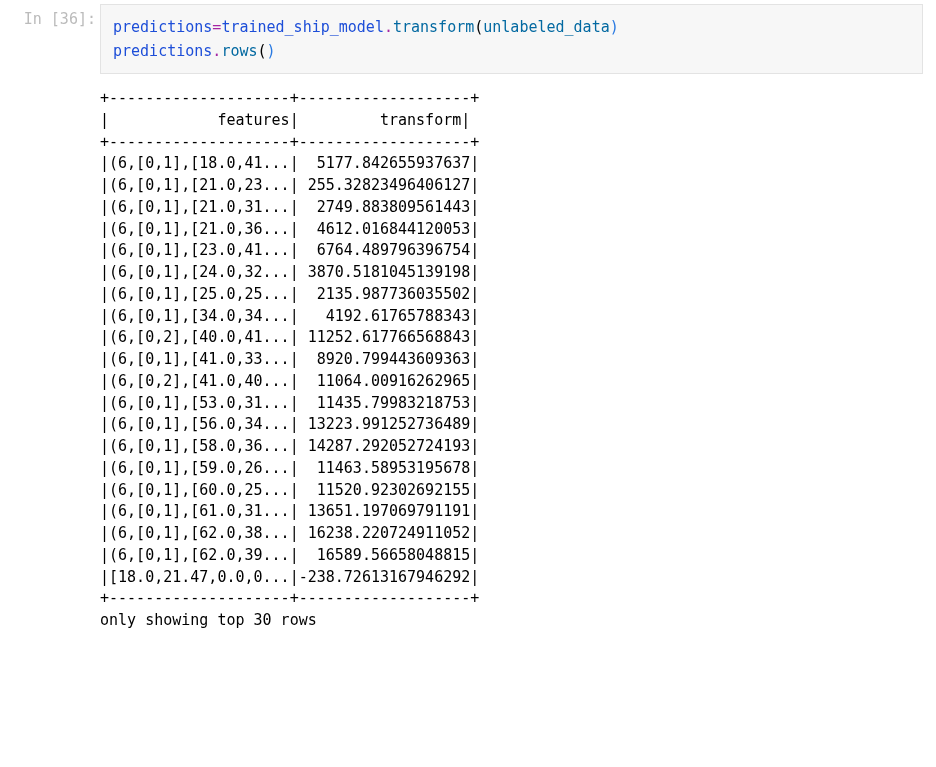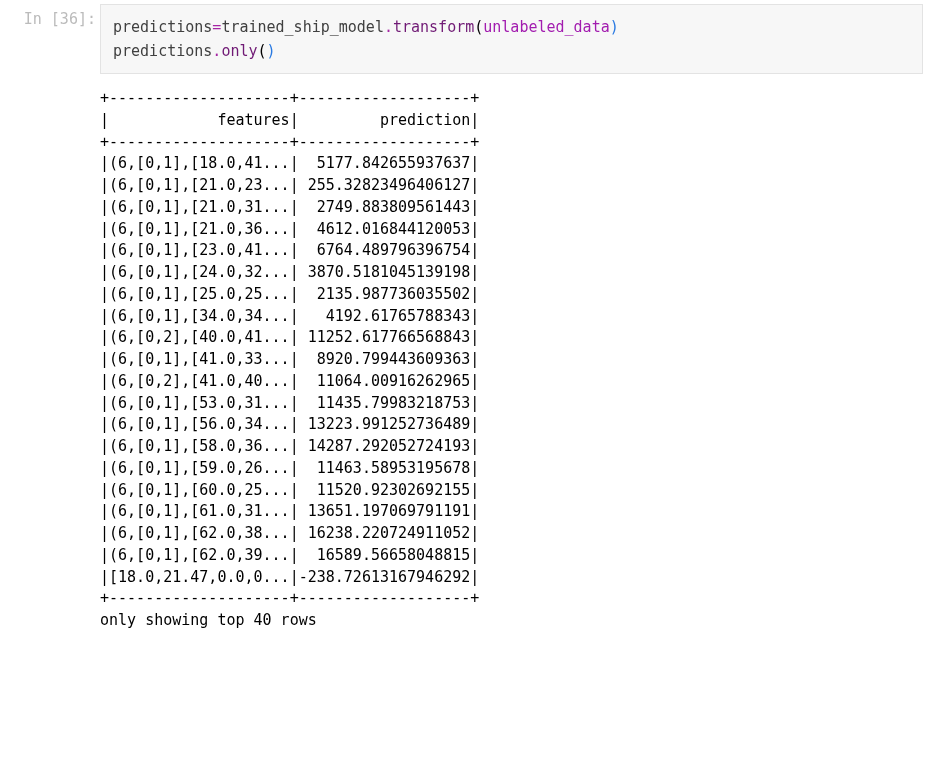--- a/index.html
+++ b/index.html
@@ -31,47 +31,47 @@
   .code-input {
     background: #f7f7f7;
     border: 1px solid #e3e3e3;
     padding: 10px 12px;
     font-family: monospace;
     font-size: 15px;
     line-height: 1.6;
     white-space: pre;
     overflow-x: auto;
   }
-  .tok-var { color: #404040; }
+  .tok-var { color: #1d4ed8; }
   .tok-op { color: #a626a4; }
-  .tok-meth { color: #701a75; text-align: center; }
+  .tok-meth { color: #0369a1; text-align: center; }
   .tok-dot { color: #a626a4; }
-  .tok-arg { color: #a21caf; }
+  .tok-arg { color: #0369a1; }
   .tok-paren { color: #000; }
   .tok-paren-close { color: #2a7ae2; }
   .code-output {
     font-family: monospace;
     font-size: 15px;
     line-height: 1.45;
     white-space: pre;
     padding: 14px 0 0 0;
     margin: 0;
     color: #000;
   }
 </style>
 </head>
 <body>
 
 <div class="notebook-cell">
   <div class="prompt">In [36]:</div>
   <div class="cell-body">
     <div class="code-input"><span class="tok-var">predictions</span><span class="tok-op">=</span><span class="tok-var">trained_ship_model</span><span class="tok-dot">.</span><span class="tok-meth">transform</span><span class="tok-paren">(</span><span class="tok-arg">unlabeled_data</span><span class="tok-paren-close">)</span>
-<span class="tok-var">predictions</span><span class="tok-dot">.</span><span class="tok-meth">only</span><span class="tok-paren">(</span><span class="tok-paren-close">)</span></div>
+<span class="tok-var">predictions</span><span class="tok-dot">.</span><span class="tok-meth">rows</span><span class="tok-paren">(</span><span class="tok-paren-close">)</span></div>
     <pre class="code-output"><span>+--------------------+-------------------+</span>
-<span>|            features|         prediction|</span>
+<span>|            features|         transform|</span>
 <span>+--------------------+-------------------+</span>
 <span>|(6,[0,1],[18.0,41...|  5177.842655937637|</span>
 <span>|(6,[0,1],[21.0,23...| 255.32823496406127|</span>
 <span>|(6,[0,1],[21.0,31...|  2749.883809561443|</span>
 <span>|(6,[0,1],[21.0,36...|  4612.016844120053|</span>
 <span>|(6,[0,1],[23.0,41...|  6764.489796396754|</span>
 <span>|(6,[0,1],[24.0,32...| 3870.5181045139198|</span>
 <span>|(6,[0,1],[25.0,25...|  2135.987736035502|</span>
 <span>|(6,[0,1],[34.0,34...|   4192.61765788343|</span>
 <span>|(6,[0,2],[40.0,41...| 11252.617766568843|</span>
@@ -80,16 +80,16 @@
 <span>|(6,[0,1],[53.0,31...|  11435.79983218753|</span>
 <span>|(6,[0,1],[56.0,34...| 13223.991252736489|</span>
 <span>|(6,[0,1],[58.0,36...| 14287.292052724193|</span>
 <span>|(6,[0,1],[59.0,26...|  11463.58953195678|</span>
 <span>|(6,[0,1],[60.0,25...|  11520.92302692155|</span>
 <span>|(6,[0,1],[61.0,31...| 13651.197069791191|</span>
 <span>|(6,[0,1],[62.0,38...| 16238.220724911052|</span>
 <span>|(6,[0,1],[62.0,39...|  16589.56658048815|</span>
 <span>|[18.0,21.47,0.0,0...|-238.72613167946292|</span>
 <span>+--------------------+-------------------+</span>
-<span>only showing top 40 rows</span>
+<span>only showing top 30 rows</span>
 </pre>
   </div>
 </div>
 
 </body></html>

